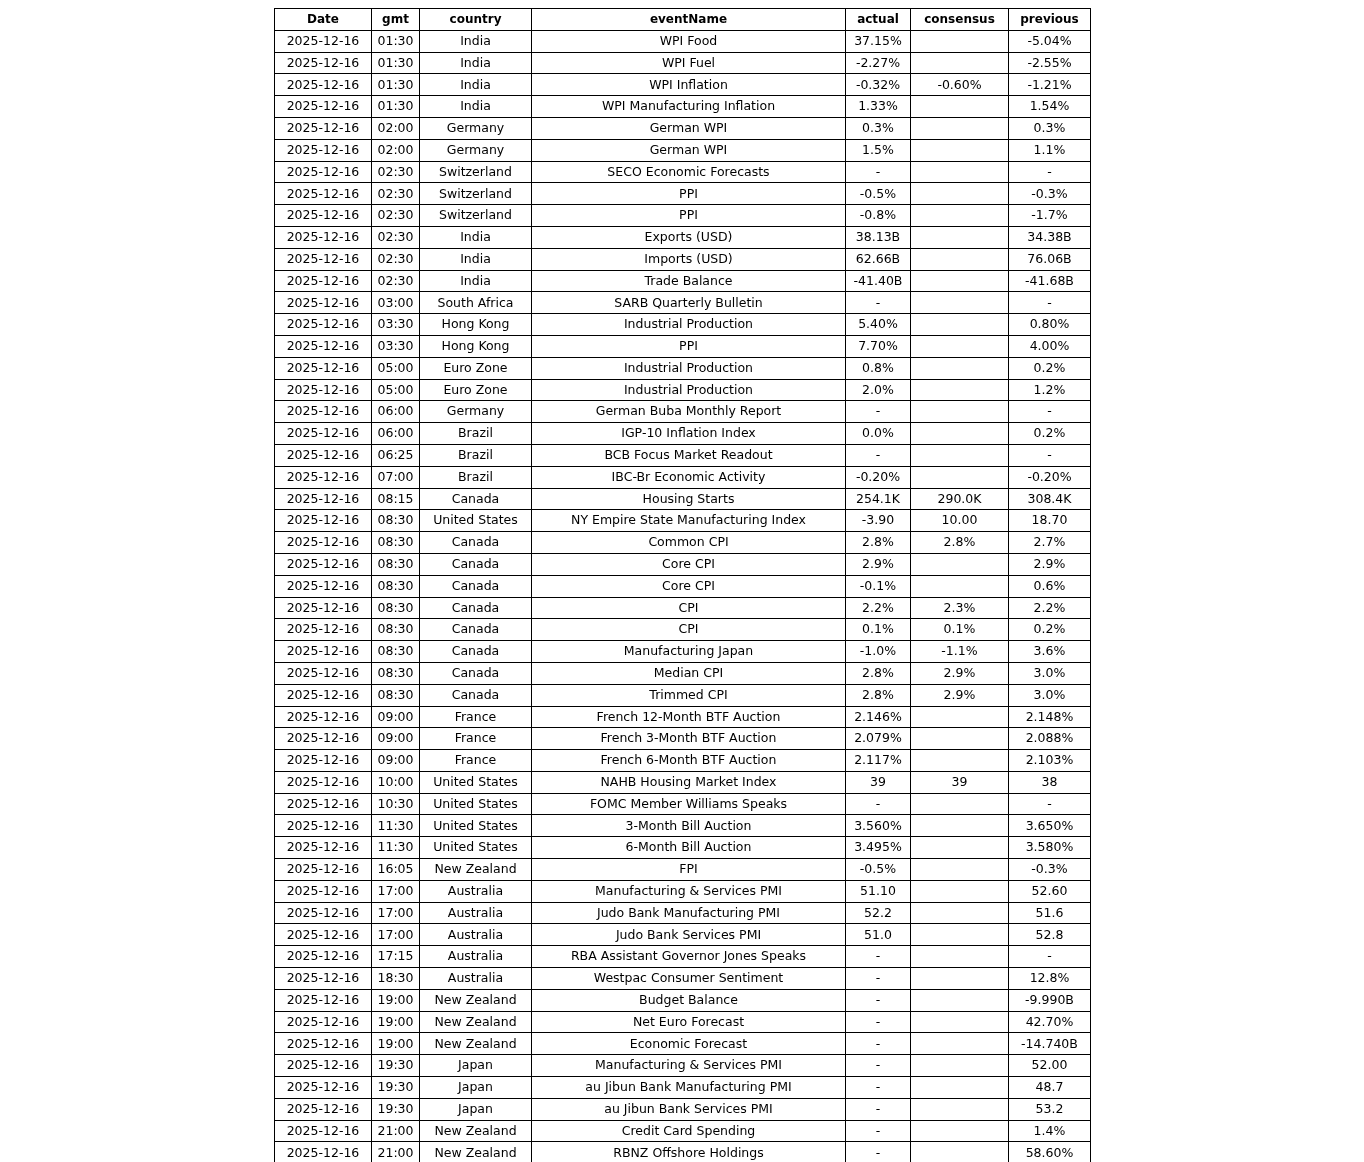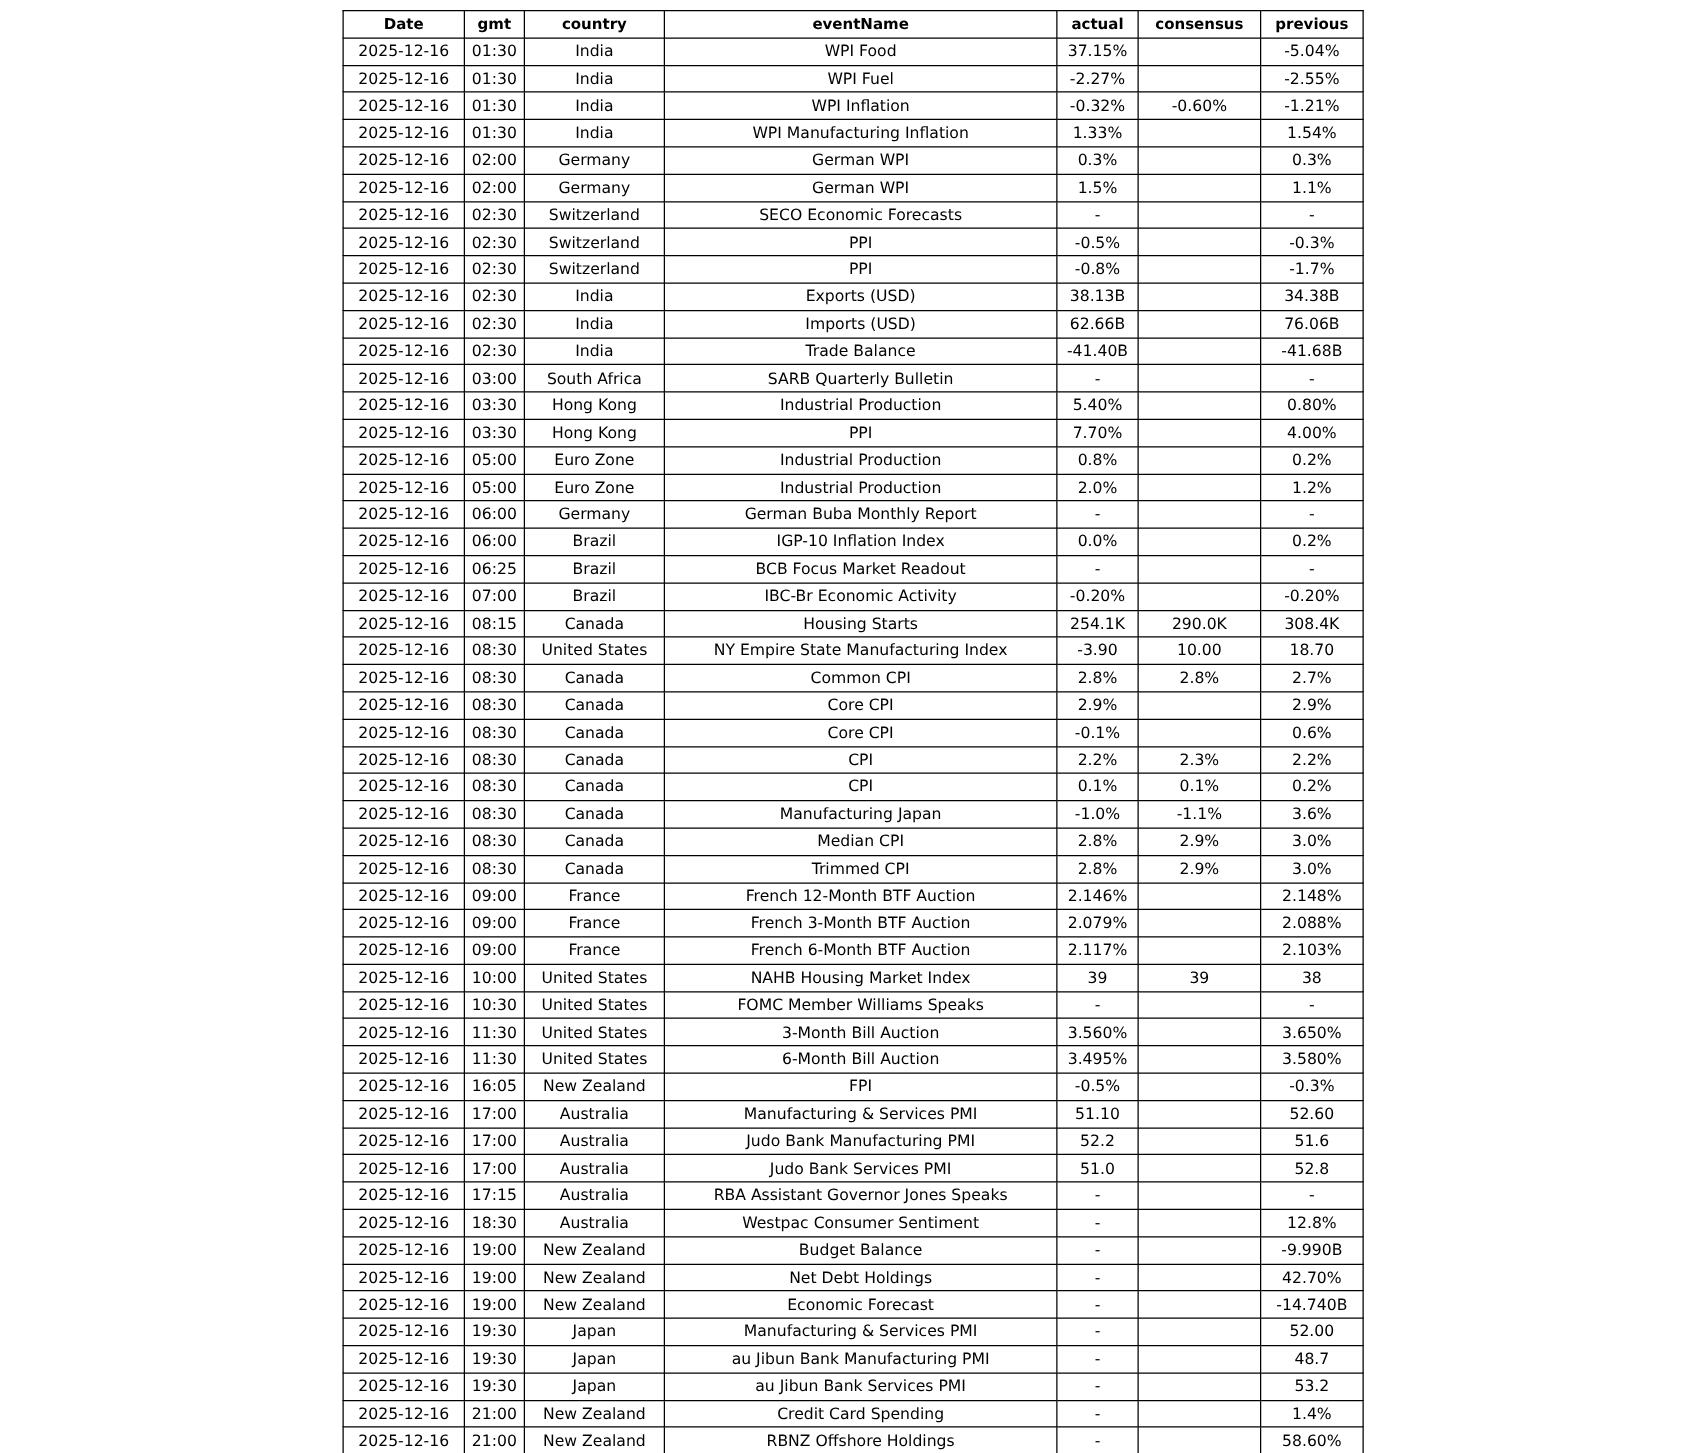--- a/index.html
+++ b/index.html
@@ -477,21 +477,21 @@
           <td>New Zealand</td>
           <td>Budget Balance</td>
           <td>-</td>
           <td></td>
           <td>-9.990B</td>
         </tr>
         <tr>
           <td>2025-12-16</td>
           <td>19:00</td>
           <td>New Zealand</td>
-          <td>Net Debt Holdings</td>
+          <td>Net Euro Forecast</td>
           <td>-</td>
           <td></td>
           <td>42.70%</td>
         </tr>
         <tr>
           <td>2025-12-16</td>
           <td>19:00</td>
           <td>New Zealand</td>
           <td>Economic Forecast</td>
           <td>-</td>

